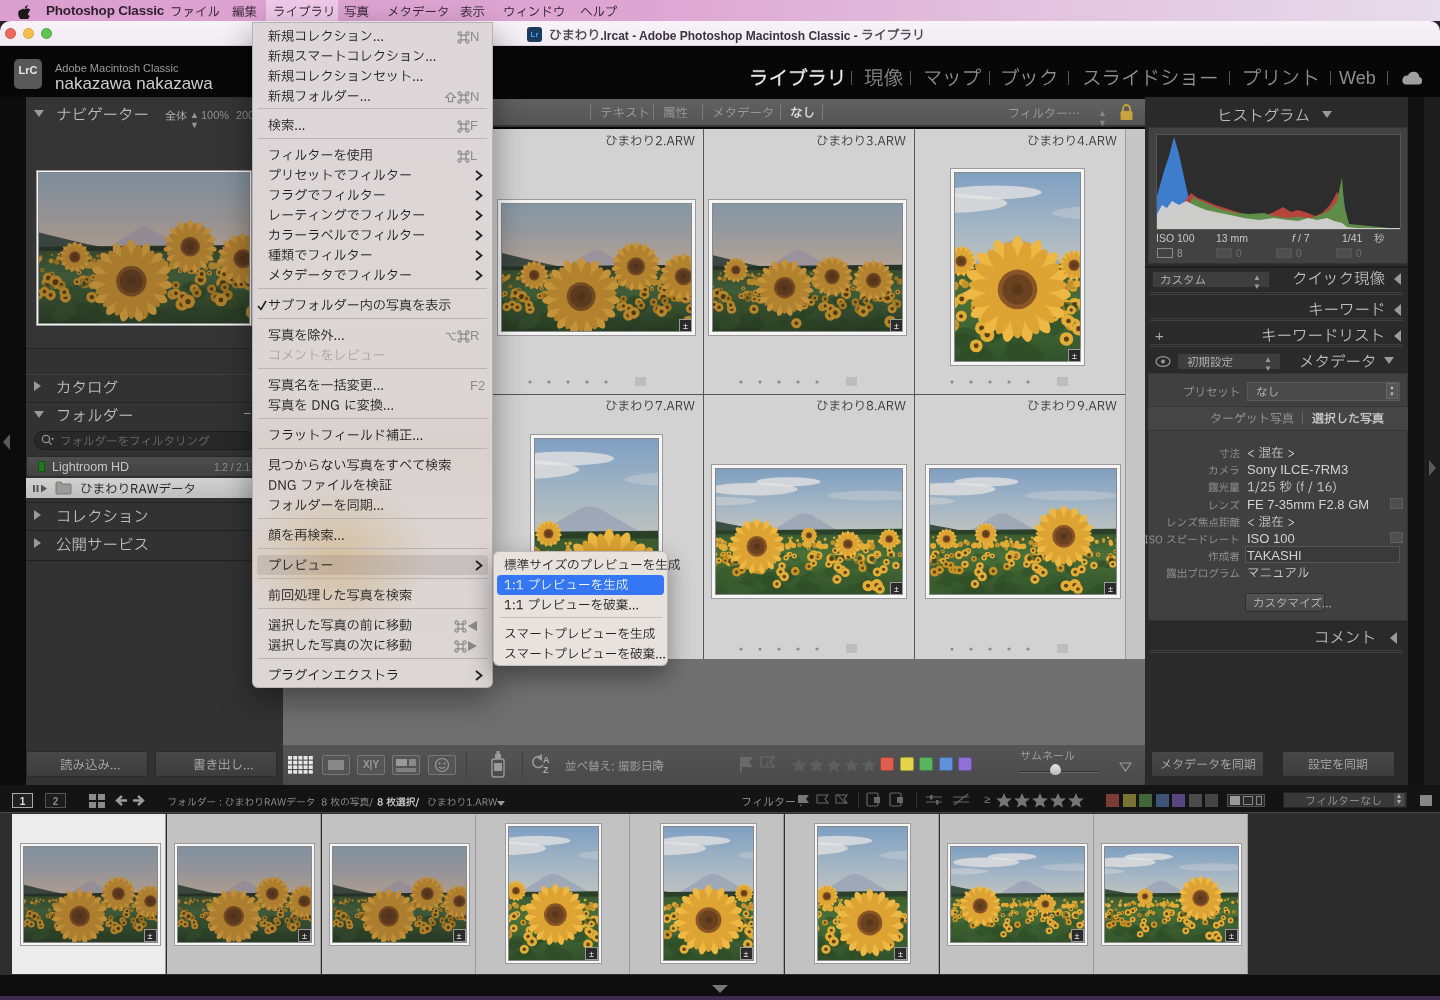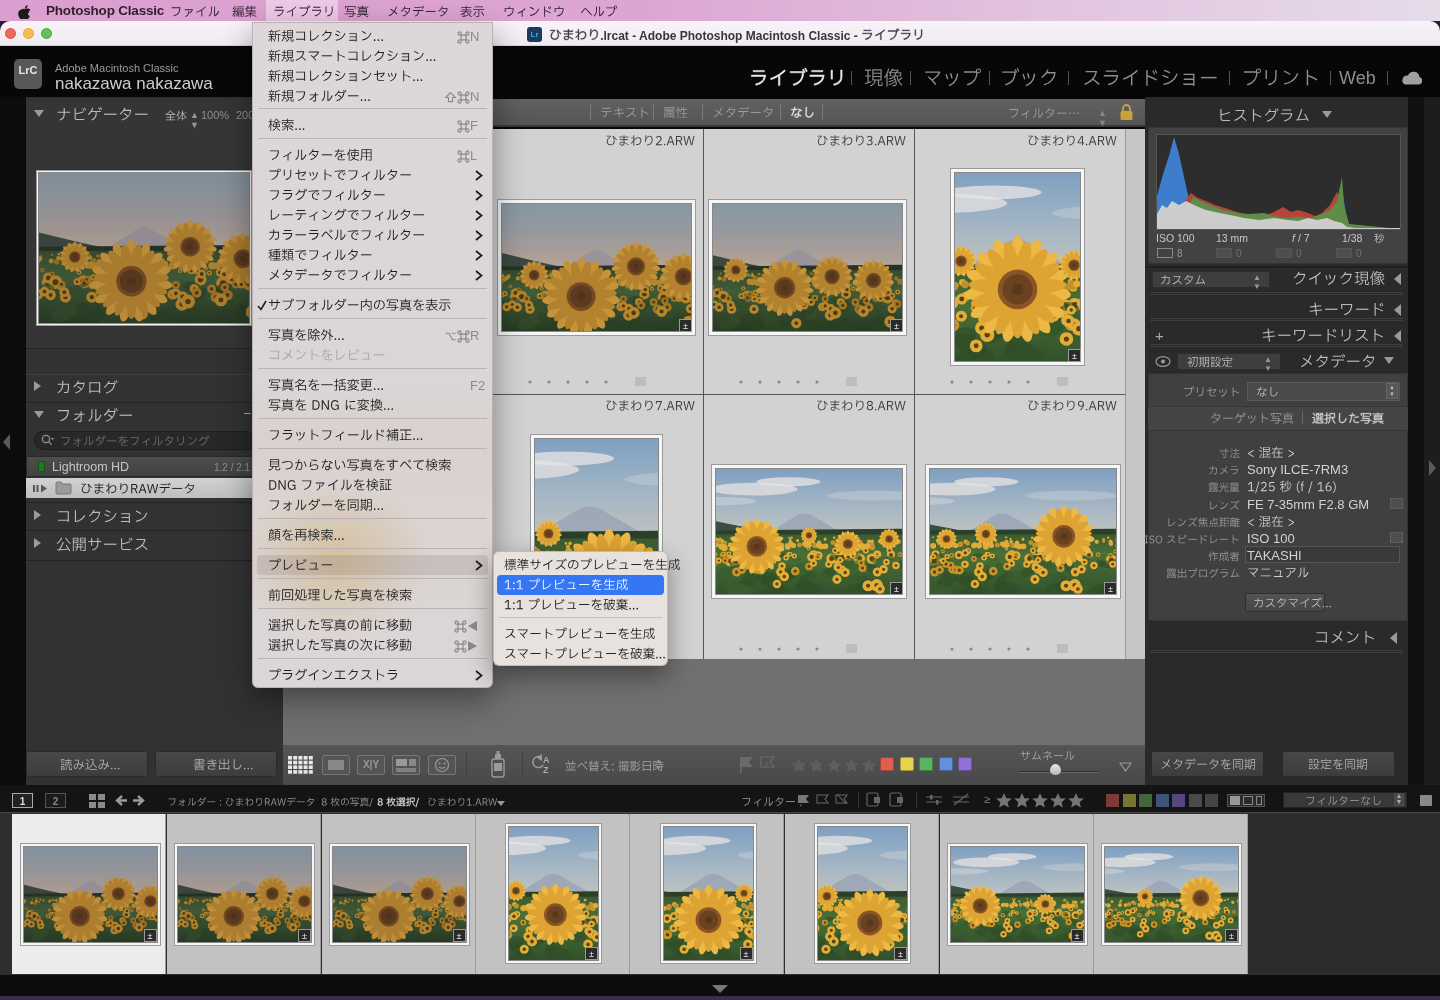--- a/index.html
+++ b/index.html
@@ -1683,21 +1683,21 @@
     <path d="M0 0 L10 0 L5 7 Z" fill="#9a9a9a"></path>
   </svg>
 <div class="ab" style="left:1148px;top:127px;width:260px;height:137px;background:#424242;border:1px solid #333"></div>
 <div class="ab" style="left:1156px;top:134px;width:245px;height:96px;background:#2d2d2d;border:1px solid #555"></div>
 <svg class="ab" style="left:1157px;top:135px" width="243" height="94">
     <path d="M0 94 L0 61 L7 36 L12 21 L17 2 L22 19 L27 42 L32 64 L39 77 L49 83 L63 86 L83 87 L107 88 L131 88 L151 89 L165 88 L175 86 L182 68 L185 52 L187 66 L190 86 L194 92 L243 94 L243 94 Z" fill="#3e7ccc"></path>
     <path d="M0 94 L0 86 L15 79 L24 71 L34 58 L41 63 L49 66 L58 70 L68 73 L80 77 L92 80 L107 81 L117 77 L126 72 L134 77 L141 75 L151 78 L158 81 L165 78 L173 70 L180 57 L185 66 L190 86 L194 91 L243 94 L243 94 Z" fill="#b5443a"></path>
     <path d="M0 94 L0 88 L15 82 L24 75 L32 70 L36 62 L44 66 L53 70 L66 75 L80 78 L92 79 L107 78 L117 81 L129 83 L141 82 L153 83 L163 80 L173 75 L180 66 L185 42 L187 70 L192 89 L243 94 L243 94 Z" fill="#5f8c48"></path>
     <path d="M0 94 L0 79 L5 70 L10 73 L15 66 L22 70 L29 66 L39 71 L49 75 L63 78 L78 81 L87 83 L102 85 L117 83 L131 85 L141 86 L151 83 L160 85 L170 83 L177 86 L185 88 L190 92 L199 93 L243 93 L243 94 Z" fill="#cfcfcf" opacity="0.97"></path>
   </svg>
-<div class="ab" style="left:1156px;top:232px;width:245px;font:10.5px 'Liberation Sans',sans-serif;color:#c9c9c9"><span>ISO 100</span><span style="position:absolute;left:60px">13 mm</span><span style="position:absolute;left:136px;font-style:italic">f</span><span style="position:absolute;left:142px"> / 7</span><span style="position:absolute;left:186px">1/38</span></div>
+<div class="ab" style="left:1156px;top:232px;width:245px;font:10.5px 'Liberation Sans',sans-serif;color:#c9c9c9"><span>ISO 100</span><span style="position:absolute;left:60px">13 mm</span><span style="position:absolute;left:136px;font-style:italic">f</span><span style="position:absolute;left:142px"> / 7</span><span style="position:absolute;left:186px">1/41</span></div>
 <svg style="position:absolute;left:1374.0px;top:232.0px;overflow:visible;" width="10.5" height="13.1" viewBox="0 -975 1000 1250">
     <g transform="scale(1,-1)" fill="#c9c9c9">
       <use href="#g79D2" x="0"></use>
     </g>
   </svg>
 <div class="ab" style="left:1157px;top:248px;width:16px;height:10px;border:1px solid #8a8a8a"></div>
 <div class="ab" style="left:1177px;top:248px;font:10px 'Liberation Sans',sans-serif;color:#9a9a9a">8</div>
 <div class="ab" style="left:1216px;top:248px;width:16px;height:10px;background:#4e4e4e;border:1px solid #555"></div>
 <div class="ab" style="left:1236px;top:248px;font:10px 'Liberation Sans',sans-serif;color:#6e6e6e">0</div>
 <div class="ab" style="left:1276px;top:248px;width:16px;height:10px;background:#4e4e4e;border:1px solid #555"></div>

